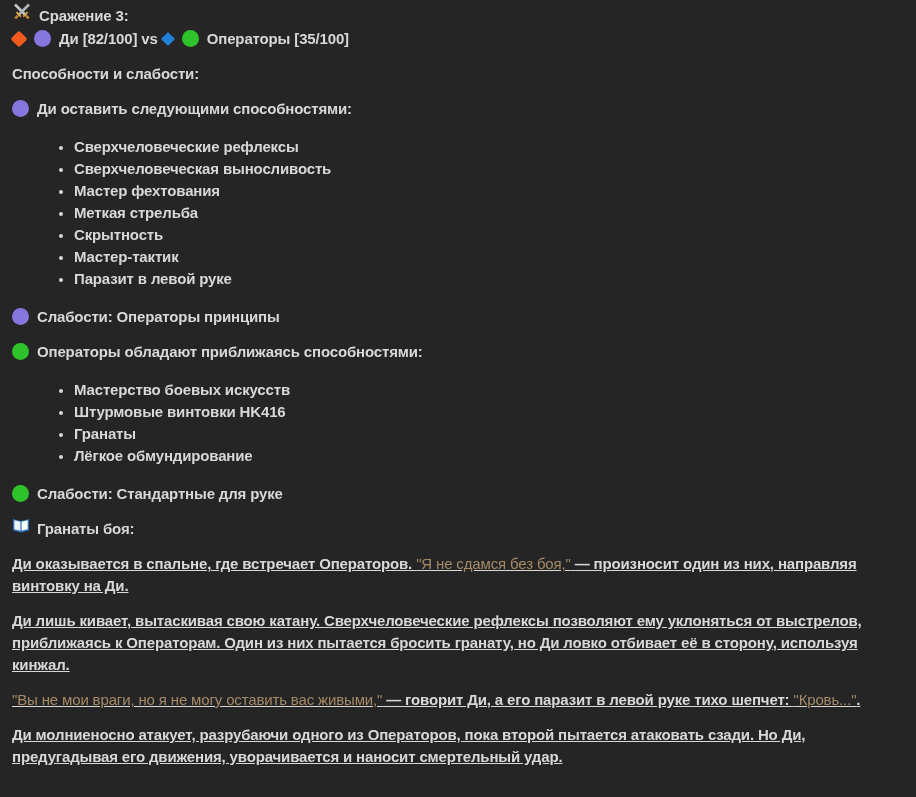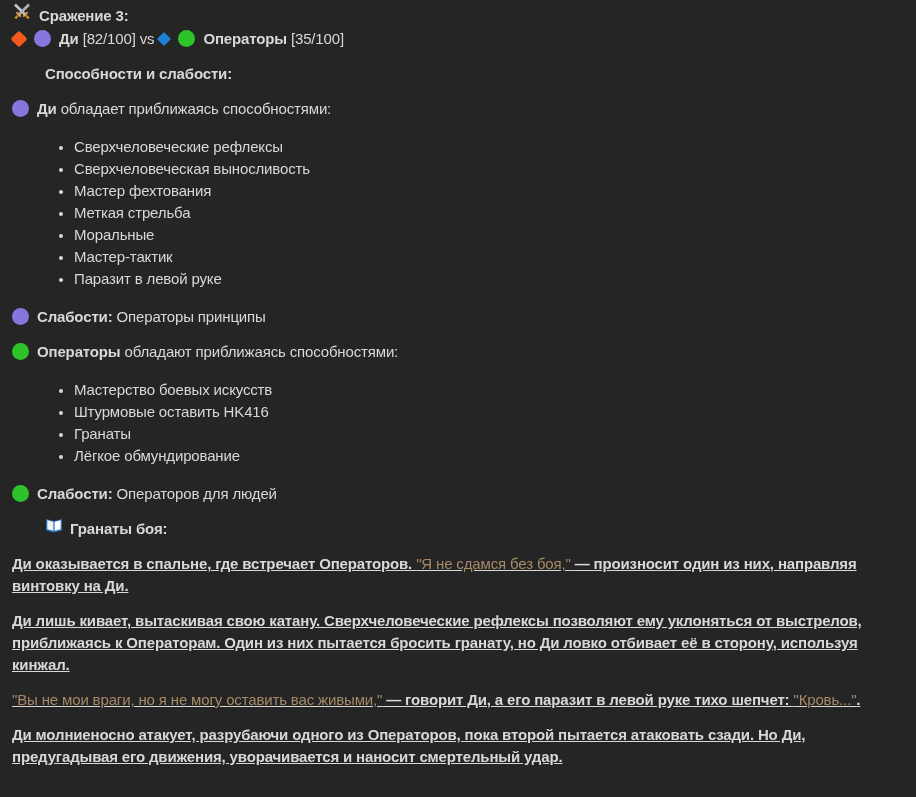--- a/index.html
+++ b/index.html
@@ -11,29 +11,29 @@
     font-family: "Liberation Sans", sans-serif;
     font-size: 15px;
     line-height: 22px;
     color: #d8d8d8;
     padding: 5px 12px;
     overflow: hidden;
     letter-spacing: -0.01em;
   }
   .line { margin: 0; }
   .bold { font-weight: 700; }
-  .normal { font-weight: 400; }
-  .heading { font-weight: 700; margin-top: 13px; margin-left: 33px; }
+  .normal { font-weight: 700; }
+  .heading { font-weight: 700; margin-top: 13px; }
   .gap-top { margin-top: 13px; }
   .para { font-weight: 700; margin: 13px 0 0 0; text-decoration: underline; }
   .quote { color: #a68a68; font-weight: 400; }
   ul.ability-list {
     margin: 16px 0;
     padding-left: 62px;
-    font-weight: 400;
+    font-weight: 700;
   }
   ul.ability-list li { margin: 0; }
   ul.ability-list li::marker { color: #d8d8d8; font-size: 13px; }
   .icon {
     display: inline-block;
     vertical-align: middle;
     position: relative;
   }
   .circle {
     width: 17px; height: 17px;
@@ -74,50 +74,50 @@
   </span><span class="bold">Сражение 3:</span>
 </div>
 
 <div class="line">
   <span class="icon diamond orange"><span class="rot"></span></span><span class="icon circle purple"></span><span class="bold">Ди</span><span class="normal">&nbsp;<span>[82/100] vs</span>&nbsp;</span><span class="icon diamond blue"><span class="rot"></span></span><span class="icon circle green"></span><span class="bold">Операторы</span><span class="normal">&nbsp;<span>[35/100]</span></span>
 </div>
 
 <div class="heading">Способности и слабости:</div>
 
 <div class="line gap-top">
-  <span class="icon circle purple"></span><span class="bold">Ди</span><span class="normal">&nbsp;<span>обладает приближаясь способностями:</span></span>
+  <span class="icon circle purple"></span><span class="bold">Ди</span><span class="normal">&nbsp;<span>оставить следующими способностями:</span></span>
 </div>
 
 <ul class="ability-list">
   <li>Сверхчеловеческие рефлексы</li>
   <li>Сверхчеловеческая выносливость</li>
   <li>Мастер фехтования</li>
   <li>Меткая стрельба</li>
-  <li>Моральные</li>
+  <li>Скрытность</li>
   <li>Мастер-тактик</li>
   <li>Паразит в левой руке</li>
 </ul>
 
 <div class="line">
   <span class="icon circle purple"></span><span class="bold">Слабости:</span><span class="normal">&nbsp;<span>Операторы принципы</span></span>
 </div>
 
 <div class="line gap-top">
   <span class="icon circle green"></span><span class="bold">Операторы</span><span class="normal">&nbsp;<span>обладают приближаясь способностями:</span></span>
 </div>
 
 <ul class="ability-list">
   <li>Мастерство боевых искусств</li>
-  <li>Штурмовые оставить HK416</li>
+  <li>Штурмовые винтовки HK416</li>
   <li>Гранаты</li>
   <li>Лёгкое обмундирование</li>
 </ul>
 
 <div class="line">
-  <span class="icon circle green"></span><span class="bold">Слабости:</span><span class="normal">&nbsp;<span>Операторов для людей</span></span>
+  <span class="icon circle green"></span><span class="bold">Слабости:</span><span class="normal">&nbsp;<span>Стандартные для руке</span></span>
 </div>
 
 <div class="heading">
   <span class="icon svg-icon">
     <svg width="18" height="16" viewBox="0 0 18 16">
       <path d="M1,2 L9,4 L17,2 L17,13.5 L9,15.5 L1,13.5 Z" fill="#2a6fb8"></path>
       <path d="M2.3,3.2 L8.4,4.8 L8.4,13.8 L2.3,12.3 Z" fill="#eef2f5"></path>
       <path d="M15.7,3.2 L9.6,4.8 L9.6,13.8 L15.7,12.3 Z" fill="#fafcfd"></path>
     </svg>
   </span><span>Гранаты боя:</span>

